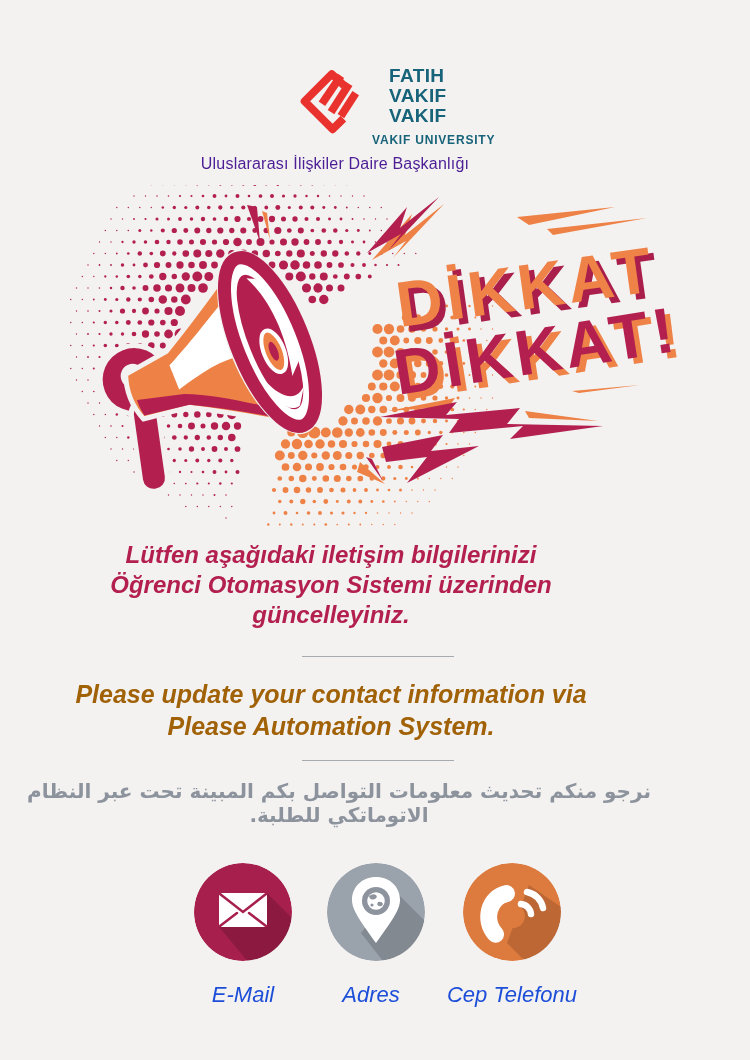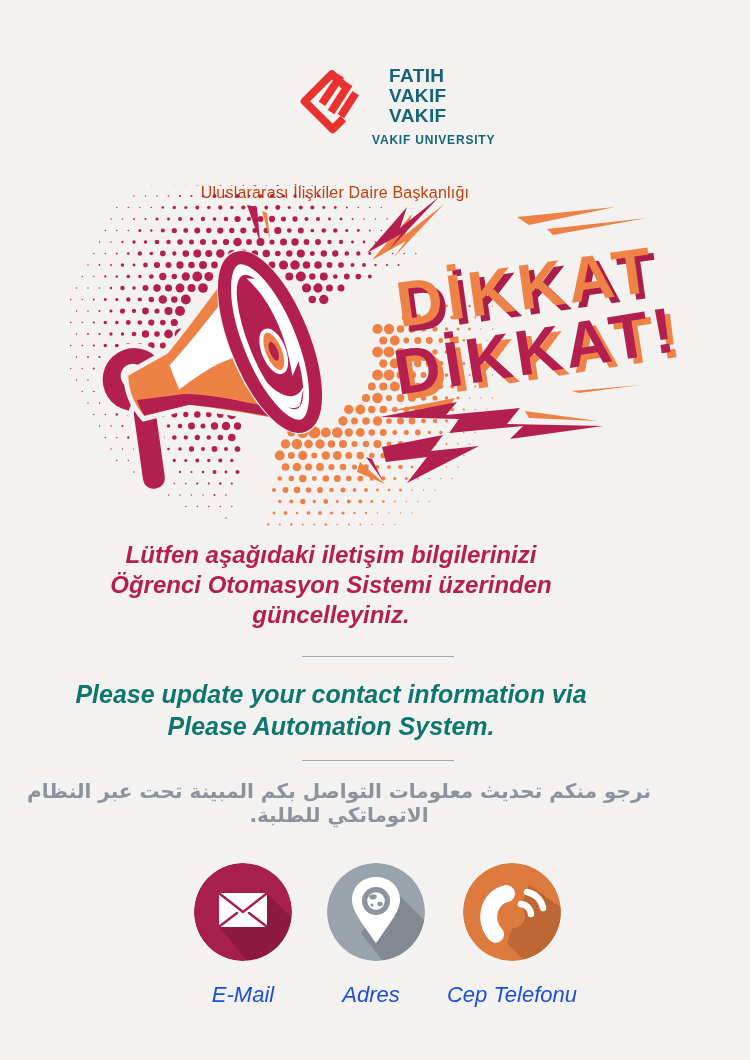--- a/index.html
+++ b/index.html
@@ -6,36 +6,36 @@
   body{background:#e9e8e7;font-family:"Liberation Sans","DejaVu Sans",sans-serif;}
   .poster{position:relative;width:750px;height:1060px;margin:0 auto;background:#f3f2f1;overflow:hidden;}
 
   
   .logo-mark{position:absolute;left:298px;top:60px;width:66px;height:76px;}
   .logo-text{position:absolute;left:372px;top:66px;line-height:20px;}
   .logo-text .big{font-size:19px;font-weight:bold;color:#176379;letter-spacing:.4px;margin-left:17px;}
   .logo-text .sub{font-size:12px;font-weight:bold;color:#176379;letter-spacing:.8px;margin-top:4px;}
 
   .department{position:absolute;left:0;top:155px;width:670px;text-align:center;
-    font-size:16px;color:#c2410c;letter-spacing:.2px;margin-top:29px;}
+    font-size:16px;color:#4c1d95;letter-spacing:.2px;}
 
   
   .illu{position:absolute;left:55px;top:185px;width:645px;height:345px;}
 
   
   .headline{position:absolute;width:340px;text-align:center;font-weight:bold;
     font-size:64px;letter-spacing:4px;white-space:nowrap;}
   .headline.l1{left:356px;top:250px;transform:rotate(-8deg);color:#ef8347;
     text-shadow:5px 6px 0 #aa1e4c;}
   .headline.l2{left:366px;top:314px;transform:rotate(-9deg);color:#b3204f;
     text-shadow:5px 6px 0 #ef8347;}
 
   .msg{position:absolute;left:0;width:662px;text-align:center;font-weight:bold;font-style:italic;}
   .msg-tr{top:540px;font-size:24px;line-height:30px;color:#b3204f;}
-  .msg-en{top:678px;font-size:25px;line-height:32px;color:#0f766e;}
+  .msg-en{top:678px;font-size:25px;line-height:32px;color:#a16207;}
   .msg-ar{position:absolute;left:0;top:779px;width:678px;text-align:center;direction:rtl;
     font-family:"DejaVu Sans",sans-serif;font-size:20px;font-weight:bold;color:#8d939d;}
 
   .divider{position:absolute;left:302px;width:152px;height:0;border-top:1px solid #a6abb1;}
   .div1{top:656px;}
   .div2{top:760px;}
 
   
   .contact-circle{position:absolute;top:863px;width:98px;height:98px;}
   .contact-label{position:absolute;top:982px;transform:translateX(-50%);

